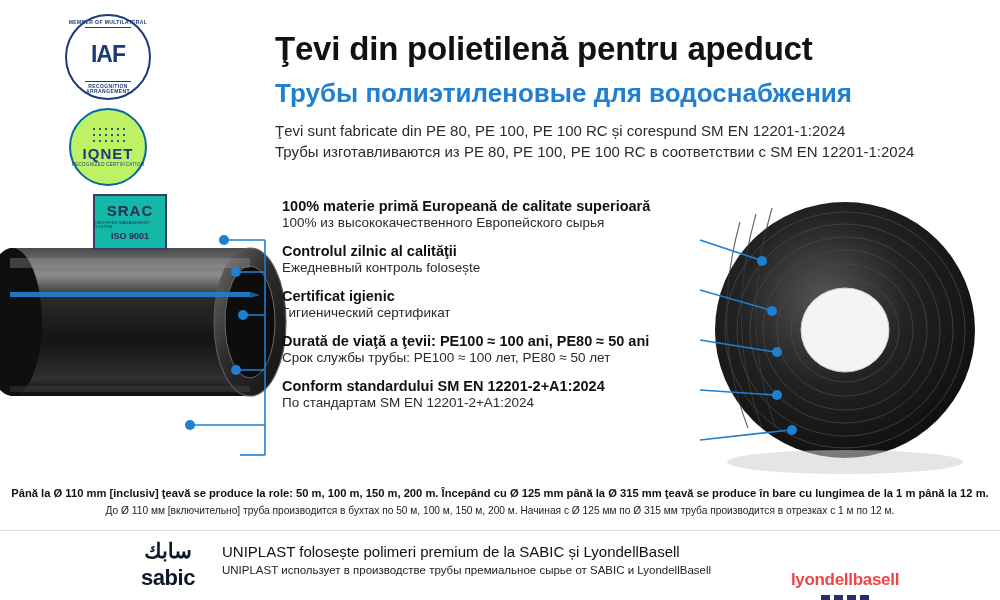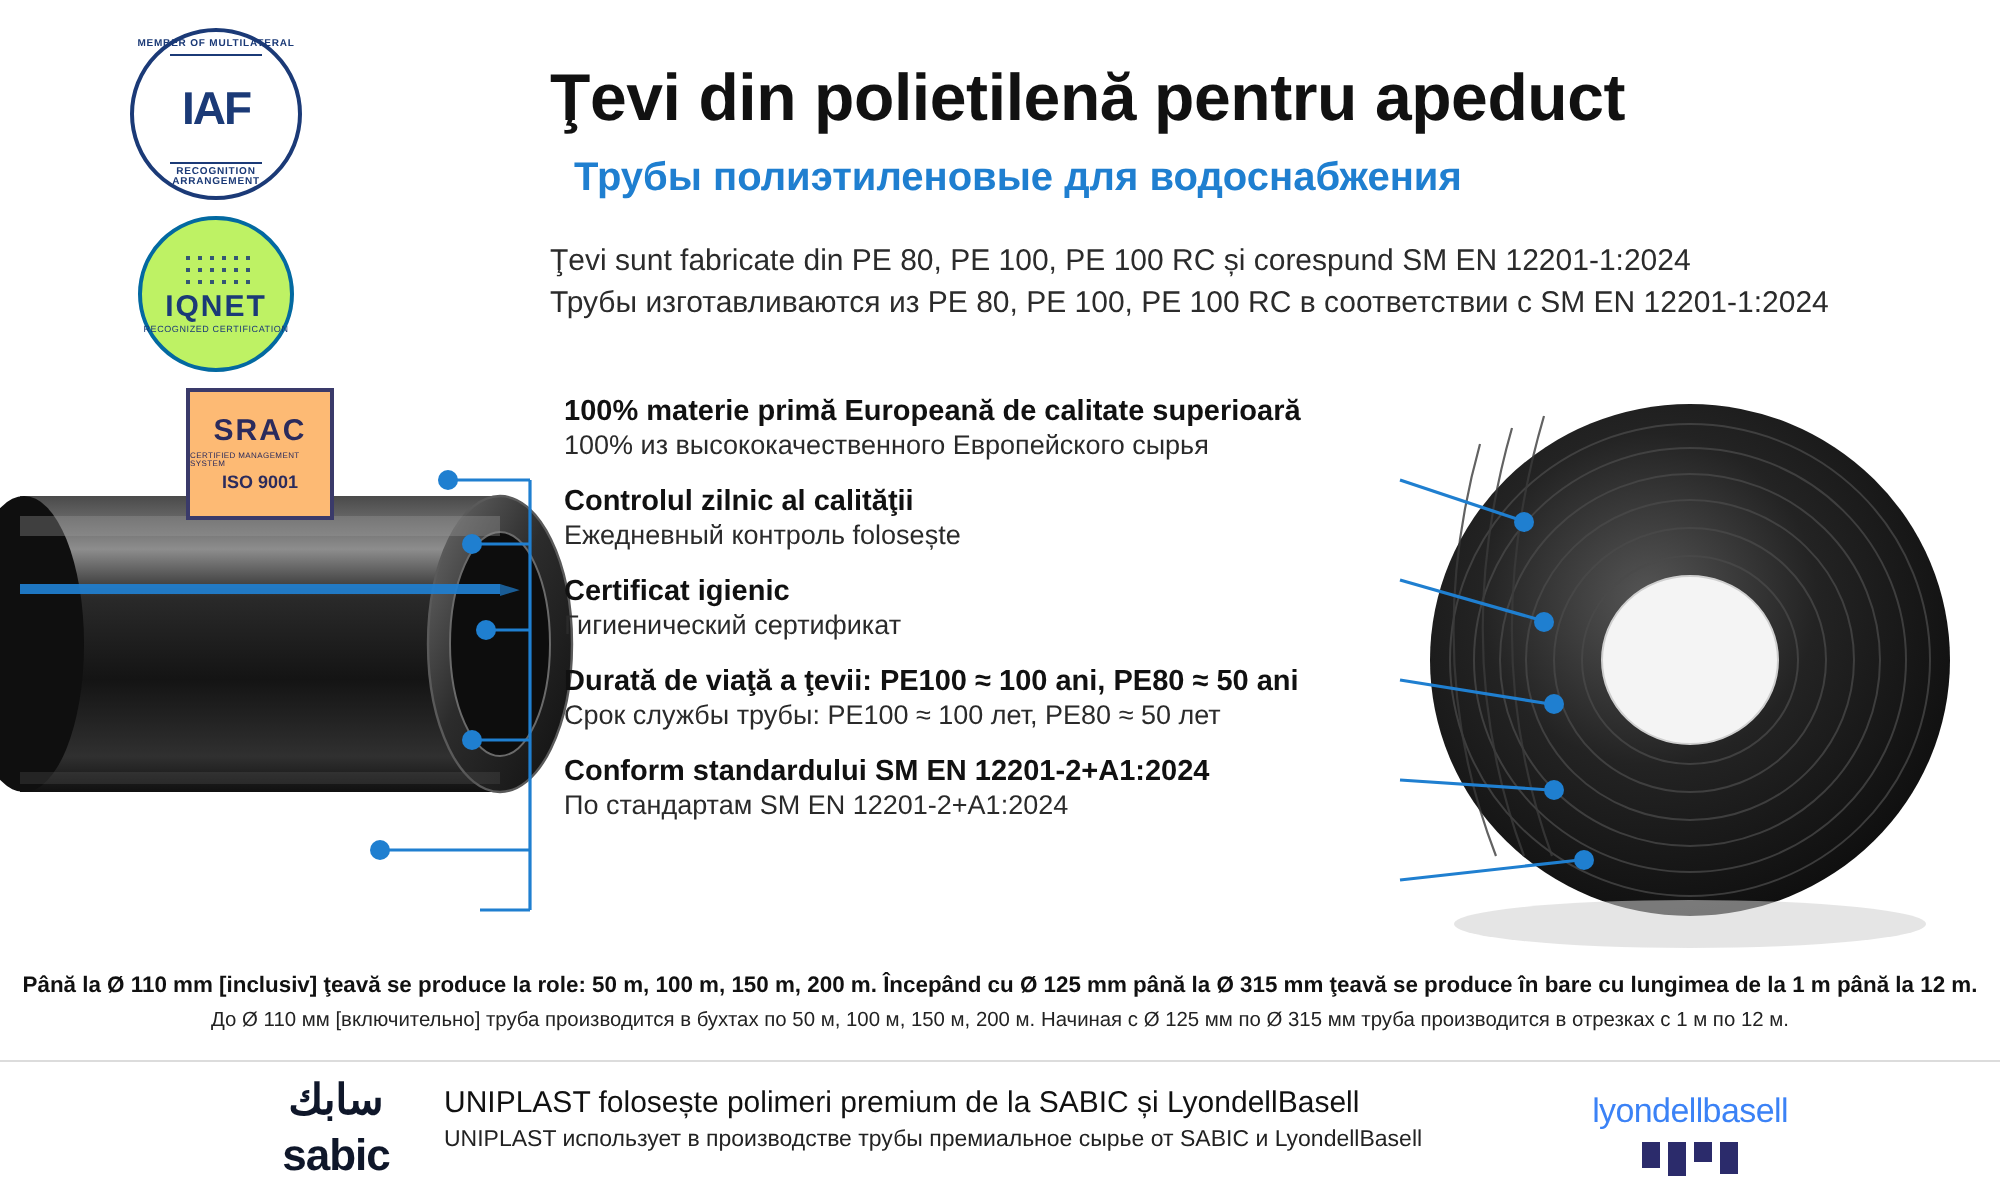--- a/index.html
+++ b/index.html
@@ -56,40 +56,39 @@
   .cert-iqnet .dots {
     width: 34px; height: 18px;
     background:
       radial-gradient(circle, #1b3a77 28%, transparent 30%) 0 0/6px 6px;
     opacity: .85; margin-bottom: 2px;
   }
   .cert-iqnet .main { font-size: 15px; font-weight: bold; letter-spacing: 1px; }
   .cert-iqnet .sub { font-size: 4.5px; letter-spacing: .3px; margin-top: 2px; text-align:center;}
   .cert-srac {
     border: 2px solid #3a3a6a;
-    width: 74px; height: 66px;
-    background: #fdba74;
+    width: 74px; height: 56px;
+    background: #14b8a6;
     margin-left: 44px;
   }
   .cert-srac .main { font-size: 15px; font-weight: bold; letter-spacing: 1px; color:#2b2b5c;}
   .cert-srac .sub { font-size: 4px; margin-top: 3px; color:#2b2b5c; letter-spacing:.2px;}
   .cert-srac .iso { font-size: 9px; font-weight: bold; margin-top: 3px; color:#2b2b5c;}
 
   
   .title-ro {
     position: absolute; left: 275px; top: 30px;
     font-size: 33px; font-weight: bold; color: #111;
     letter-spacing: -0.2px;
     white-space: nowrap;
   }
   .title-ru {
     position: absolute; left: 275px; top: 78px;
-    font-size: 20px; font-weight: bold; color: #1f7fd0;
+    font-size: 26px; font-weight: bold; color: #1f7fd0;
     white-space: nowrap;
-    margin-left: 12px;
   }
   .subtitle-ro {
     position: absolute; left: 275px; top: 122px;
     font-size: 15px; color: #2b2b2b; white-space: nowrap;
   }
   .subtitle-ru {
     position: absolute; left: 275px; top: 143px;
     font-size: 15px; color: #2b2b2b; white-space: nowrap;
   }
 
@@ -123,21 +122,21 @@
   .ft-ru { font-size: 11.5px; color: #222; margin-top: 4px; }
 
   .sabic-logo {
     position: absolute; left: 116px; top: 540px;
     width: 104px; text-align: center; color: #0f172a;
   }
   .sabic-ar { font-size: 21px; font-weight: bold; letter-spacing: 1px; line-height: 1; }
   .sabic-en { font-size: 22px; font-weight: bold; letter-spacing: -0.5px; margin-top: 4px; }
 
   .lyb-logo { position: absolute; left: 765px; top: 546px; width: 160px; text-align: center; }
-  .lyb-name { font-size: 17px; font-weight: normal; color: #3b82f6; letter-spacing: -0.3px; }
+  .lyb-name { font-size: 17px; font-weight: bold; color: #ef4444; letter-spacing: -0.3px; margin-top: 24px; }
   .lyb-bars { display: flex; gap: 4px; justify-content: center; margin-top: 5px; }
   .lyb-bars i { display: block; width: 9px; background: #2b2b6b; }
   .lyb-bars i:nth-child(1){height:13px;}
   .lyb-bars i:nth-child(2){height:17px;}
   .lyb-bars i:nth-child(3){height:10px;}
   .lyb-bars i:nth-child(4){height:16px;}
 
   .divider {
     position: absolute; left: 0; right: 0; top: 530px;
     height: 1px; background: #dcdcdc;

